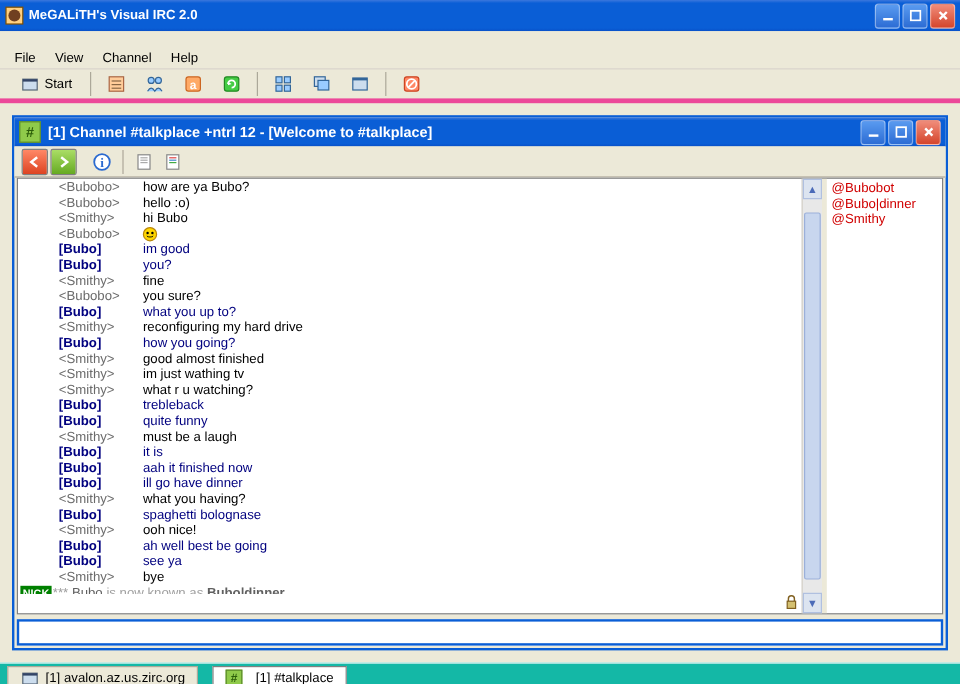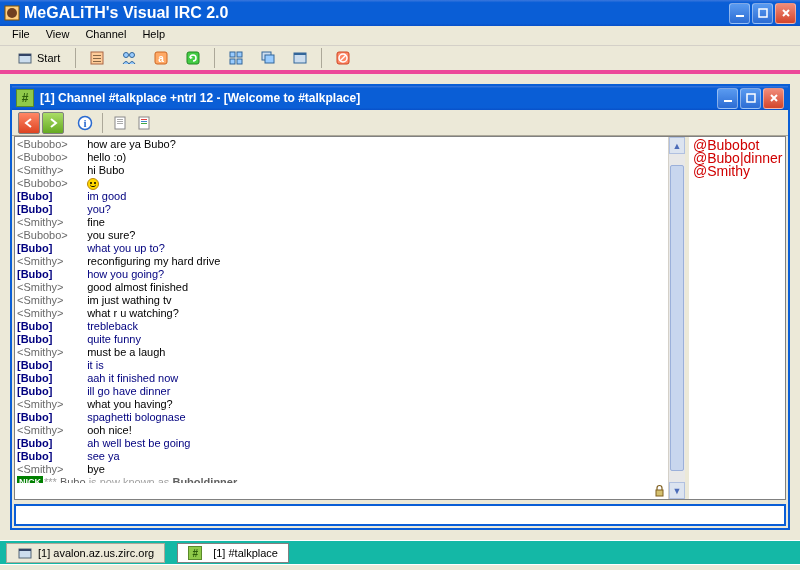--- a/index.html
+++ b/index.html
@@ -1,28 +1,28 @@
 <!DOCTYPE html>
 <html><head>
 <meta charset="utf-8">
 <style>
 * { margin: 0; padding: 0; box-sizing: border-box; }
 body { font-family: Tahoma, sans-serif; font-size: 11px; background: #ece9d8; overflow: hidden; }
 
 .titlebar { height: 26px; background: linear-gradient(to bottom, #3b77dd, #0a5ed6 10%, #0a5ed6 90%, #0850c8); color: white; display: flex; align-items: center; padding: 0 4px; }
 .titlebar-icon { width: 16px; height: 16px; margin-right: 4px; display: inline-block; }
 .titlebar-icon svg { width: 16px; height: 16px; }
-.titlebar-text { font-weight: bold; font-size: 16px; flex: 1; }
+.titlebar-text { font-weight: bold; font-size: 11px; flex: 1; }
 .window-controls { display: flex; gap: 2px; }
 .win-btn { width: 21px; height: 21px; border-radius: 3px; border: 1px solid rgba(255,255,255,0.4); display: flex; align-items: center; justify-content: center; font-weight: bold; color: white; font-size: 11px; }
 .win-btn.minimize { background: linear-gradient(to bottom, #5a9bf0, #2c6cd4); }
 .win-btn.maximize { background: linear-gradient(to bottom, #5a9bf0, #2c6cd4); }
 .win-btn.close { background: linear-gradient(to bottom, #f08c7a, #d4452c); }
 
-.menubar { height: 20px; background: #ece9d8; display: flex; align-items: flex-start; padding: 0 4px; border-bottom: 1px solid #d4d0c8; }
+.menubar { height: 32px; background: #ece9d8; display: flex; align-items: flex-end; padding: 0 4px; border-bottom: 1px solid #d4d0c8; }
 .menu-item { padding: 2px 8px; font-size: 11px; }
 
 .toolbar-main { height: 28px; background: #ece9d8; display: flex; align-items: center; padding: 2px 10px; border-bottom: 4px solid #ec4899; gap: 2px; }
 .tb-btn { height: 22px; padding: 2px 6px; display: flex; align-items: center; gap: 4px; border: 1px solid transparent; border-radius: 2px; }
 .tb-btn.with-text { padding-right: 8px; }
 .tb-sep { width: 1px; height: 20px; background: #aca899; margin: 0 4px; }
 .icon-box { width: 16px; height: 16px; display: inline-block; }
 
 .client-area { position: relative; padding: 10px; }
 
@@ -31,35 +31,35 @@
 .channel-titlebar-icon { width: 18px; height: 18px; background: #8fca4a; color: #2c5e0a; display: flex; align-items: center; justify-content: center; font-weight: bold; font-size: 12px; border: 1px solid #5a8a2a; margin-right: 6px; }
 .channel-titlebar-text { font-weight: bold; font-size: 12px; flex: 1; }
 
 .channel-toolbar { height: 26px; background: #ece9d8; border-bottom: 1px solid #aca899; display: flex; align-items: center; padding: 2px 6px; gap: 2px; }
 .ch-tb-btn { width: 22px; height: 22px; display: flex; align-items: center; justify-content: center; border: 1px solid #808080; border-radius: 2px; }
 
 .channel-body { display: flex; height: 364px; background: white; border: 1px solid #808080; margin: 0 2px; }
 .chat-pane { flex: 1; display: flex; flex-direction: column; position: relative; }
 .chat-messages { flex: 1; overflow-y: auto; padding: 1px 2px; line-height: 13px; font-family: "MS Sans Serif", Tahoma, sans-serif; font-size: 11px; }
 .msg-line { white-space: nowrap; display: flex; }
-.msg-nick { display: inline-block; min-width: 64px; }
+.msg-nick { display: inline-block; min-width: 64px; margin-left: 32px; }
 .msg-nick.angle { color: #6a6a6a; }
 .msg-nick.bold-blue { color: #00007f; font-weight: bold; }
 .msg-text { }
 .msg-text.blue { color: #00007f; }
 .nick-badge { background: #008000; color: white; font-weight: bold; font-size: 9px; padding: 0 2px; margin-right: 1px; }
 .nick-change { color: #a0a0a0; }
 .nick-change .old-nick { font-weight: normal; color: #606060; }
 .nick-change .new-nick { font-weight: bold; color: #606060; }
 .scrollbar-vert { width: 17px; background: #e8e8e8; border-left: 1px solid #d4d0c8; display: flex; flex-direction: column; }
 .scroll-arrow { height: 17px; background: #dce4f0; border: 1px solid #b0c0e0; display: flex; align-items: center; justify-content: center; color: #4b6bb8; font-size: 9px; }
 .scroll-thumb { background: #c8d6ee; border: 1px solid #9bb0da; border-radius: 2px; margin: 1px; }
 .lock-icon-row { display:flex; justify-content:flex-end; align-items:flex-end; padding-right:2px; height:16px; }
 
-.nicklist { width: 100px; border-left: 4px solid #ece9d8; padding: 2px 4px; font-size: 14px; }
+.nicklist { width: 100px; border-left: 4px solid #ece9d8; padding: 2px 4px; font-size: 11px; }
 .nick-entry { color: #d00000; line-height: 13px; }
 
 .input-row { margin: 4px 2px 2px 2px; }
 .input-field { width: 100%; height: 22px; border: 2px solid #0a5ed6; background: white; padding: 2px 4px; font-size: 11px; outline: none; }
 
 .taskbar { height: 24px; background: #14b8a6; border-top: 1px solid #fff; display: flex; align-items: flex-start; padding: 2px 6px; gap: 4px; }
 .task-btn { height: 20px; padding: 2px 10px; display: flex; align-items: center; gap: 5px; border: 1px solid #aca899; background: #ece9d8; font-size: 11px; }
 .task-btn.active { background: #fff; border-color: #808080; }
 .task-sep { width: 4px; }
 

